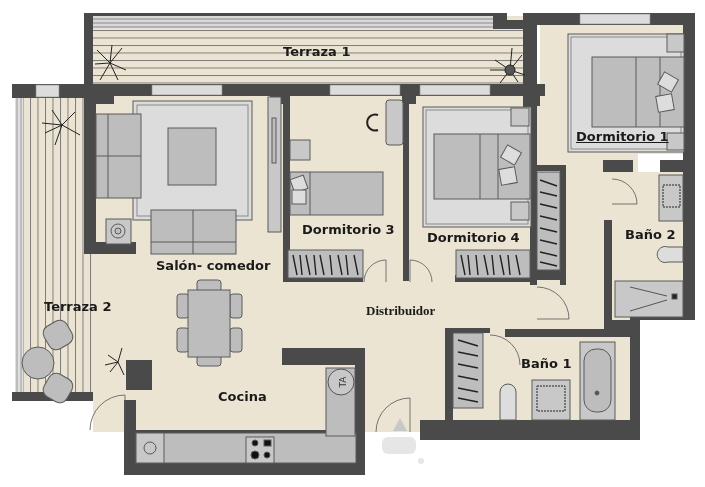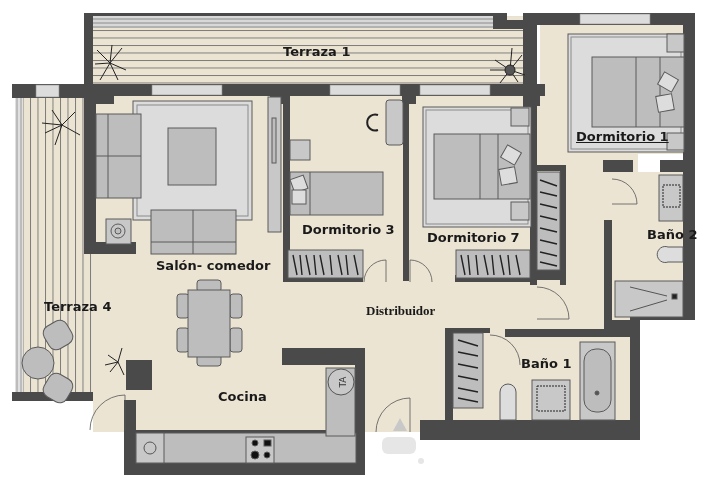--- a/index.html
+++ b/index.html
@@ -258,21 +258,21 @@
   </g>
 
   <g>
     <polygon points="400,418 393,431 407,431" fill="#c8c8c8"></polygon>
     <rect x="382" y="437" width="34" height="17" rx="6" fill="#e6e6e6"></rect>
     <circle cx="421" cy="461" r="3" fill="#e6e6e6"></circle>
   </g>
 </svg>
 
 <span class="label" style="left:283px; top:44px;text-align:right;">Terraza 1</span>
-<span class="label" style="left:44px; top:299px;">Terraza 4</span>
+<span class="label" style="left:44px; top:299px;">Terraza 2</span>
 <span class="label" style="left:156px; top:258px;">Salón- comedor</span>
 <span class="label" style="left:218px; top:389px;text-align:center;">Cocina</span>
 <span class="label" style="left:576px; top:129px;text-decoration:underline;">Dormitorio 1</span>
-<span class="label" style="left:427px; top:230px;">Dormitorio 7</span>
+<span class="label" style="left:427px; top:230px;">Dormitorio 4</span>
 <span class="label" style="left:302px; top:222px;">Dormitorio 3</span>
 <span class="label" style="left:366px; top:303px;font-family:Liberation Serif, serif;">Distribuidor</span>
 <span class="label" style="left:521px; top:356px;">Baño 1</span>
-<span class="label" style="left:625px; top:227px;margin-left:22px;">Baño 2</span>
+<span class="label" style="left:625px; top:227px;">Baño 2</span>
 
 </body></html>

